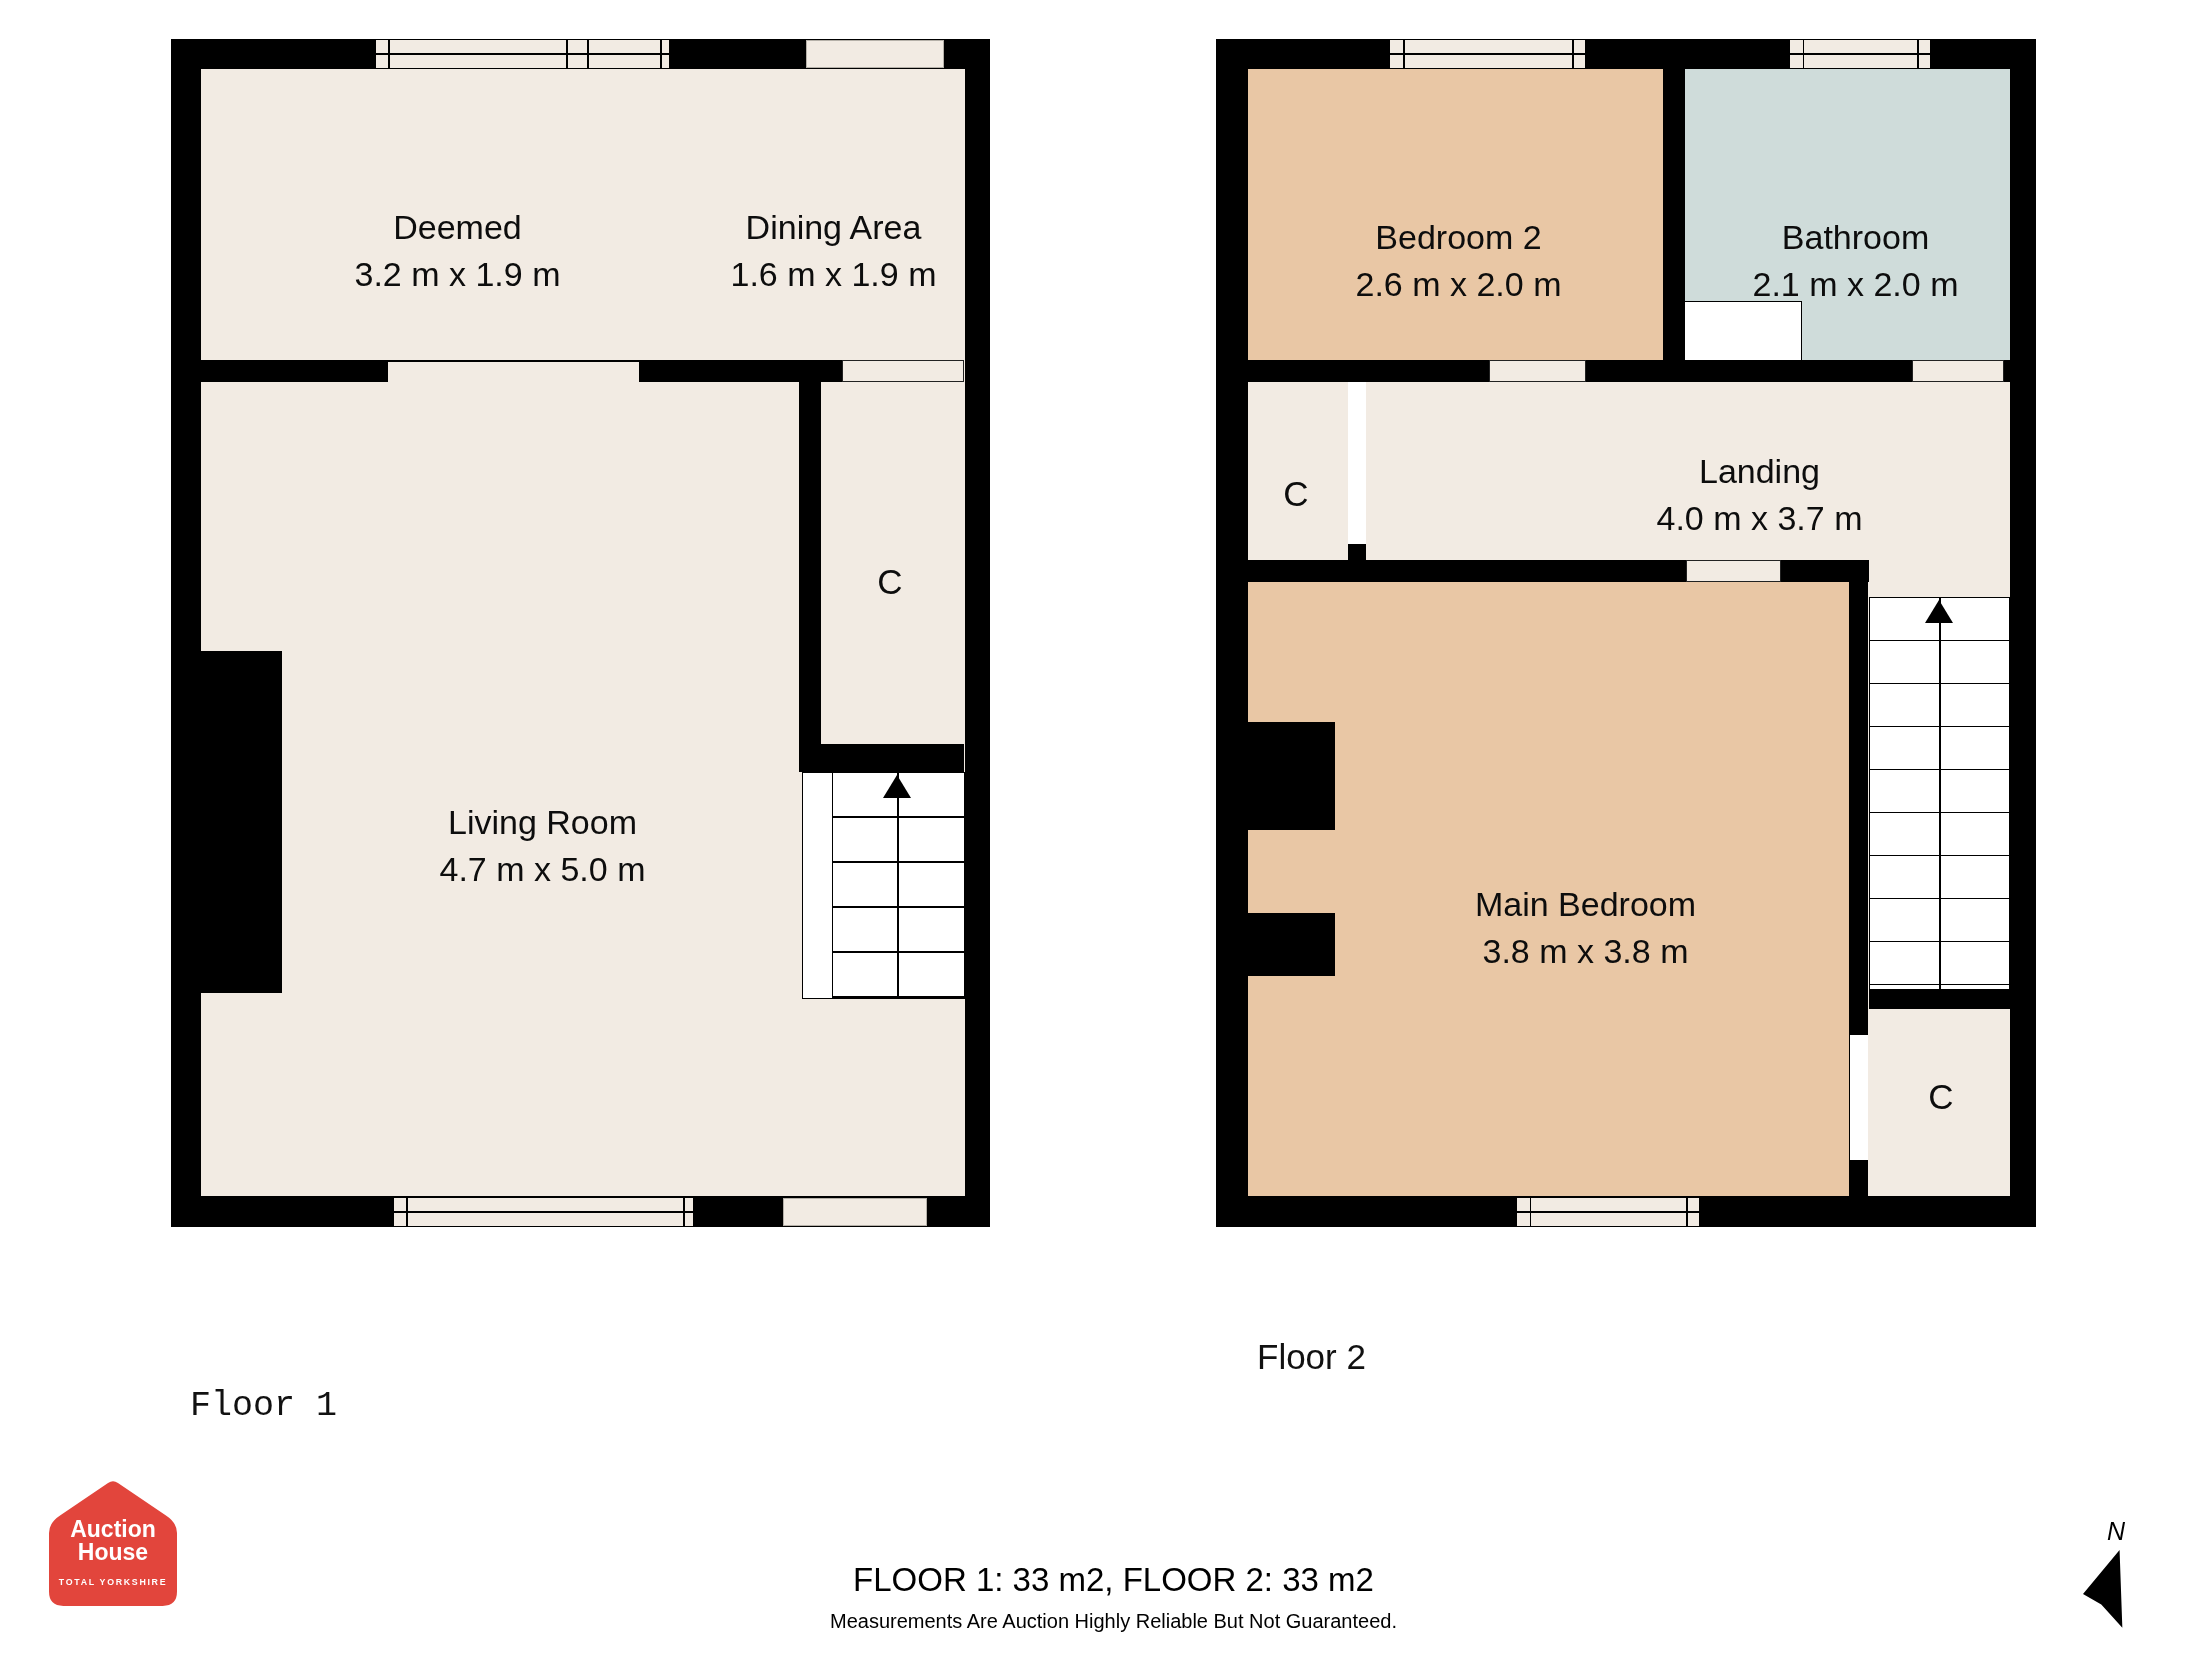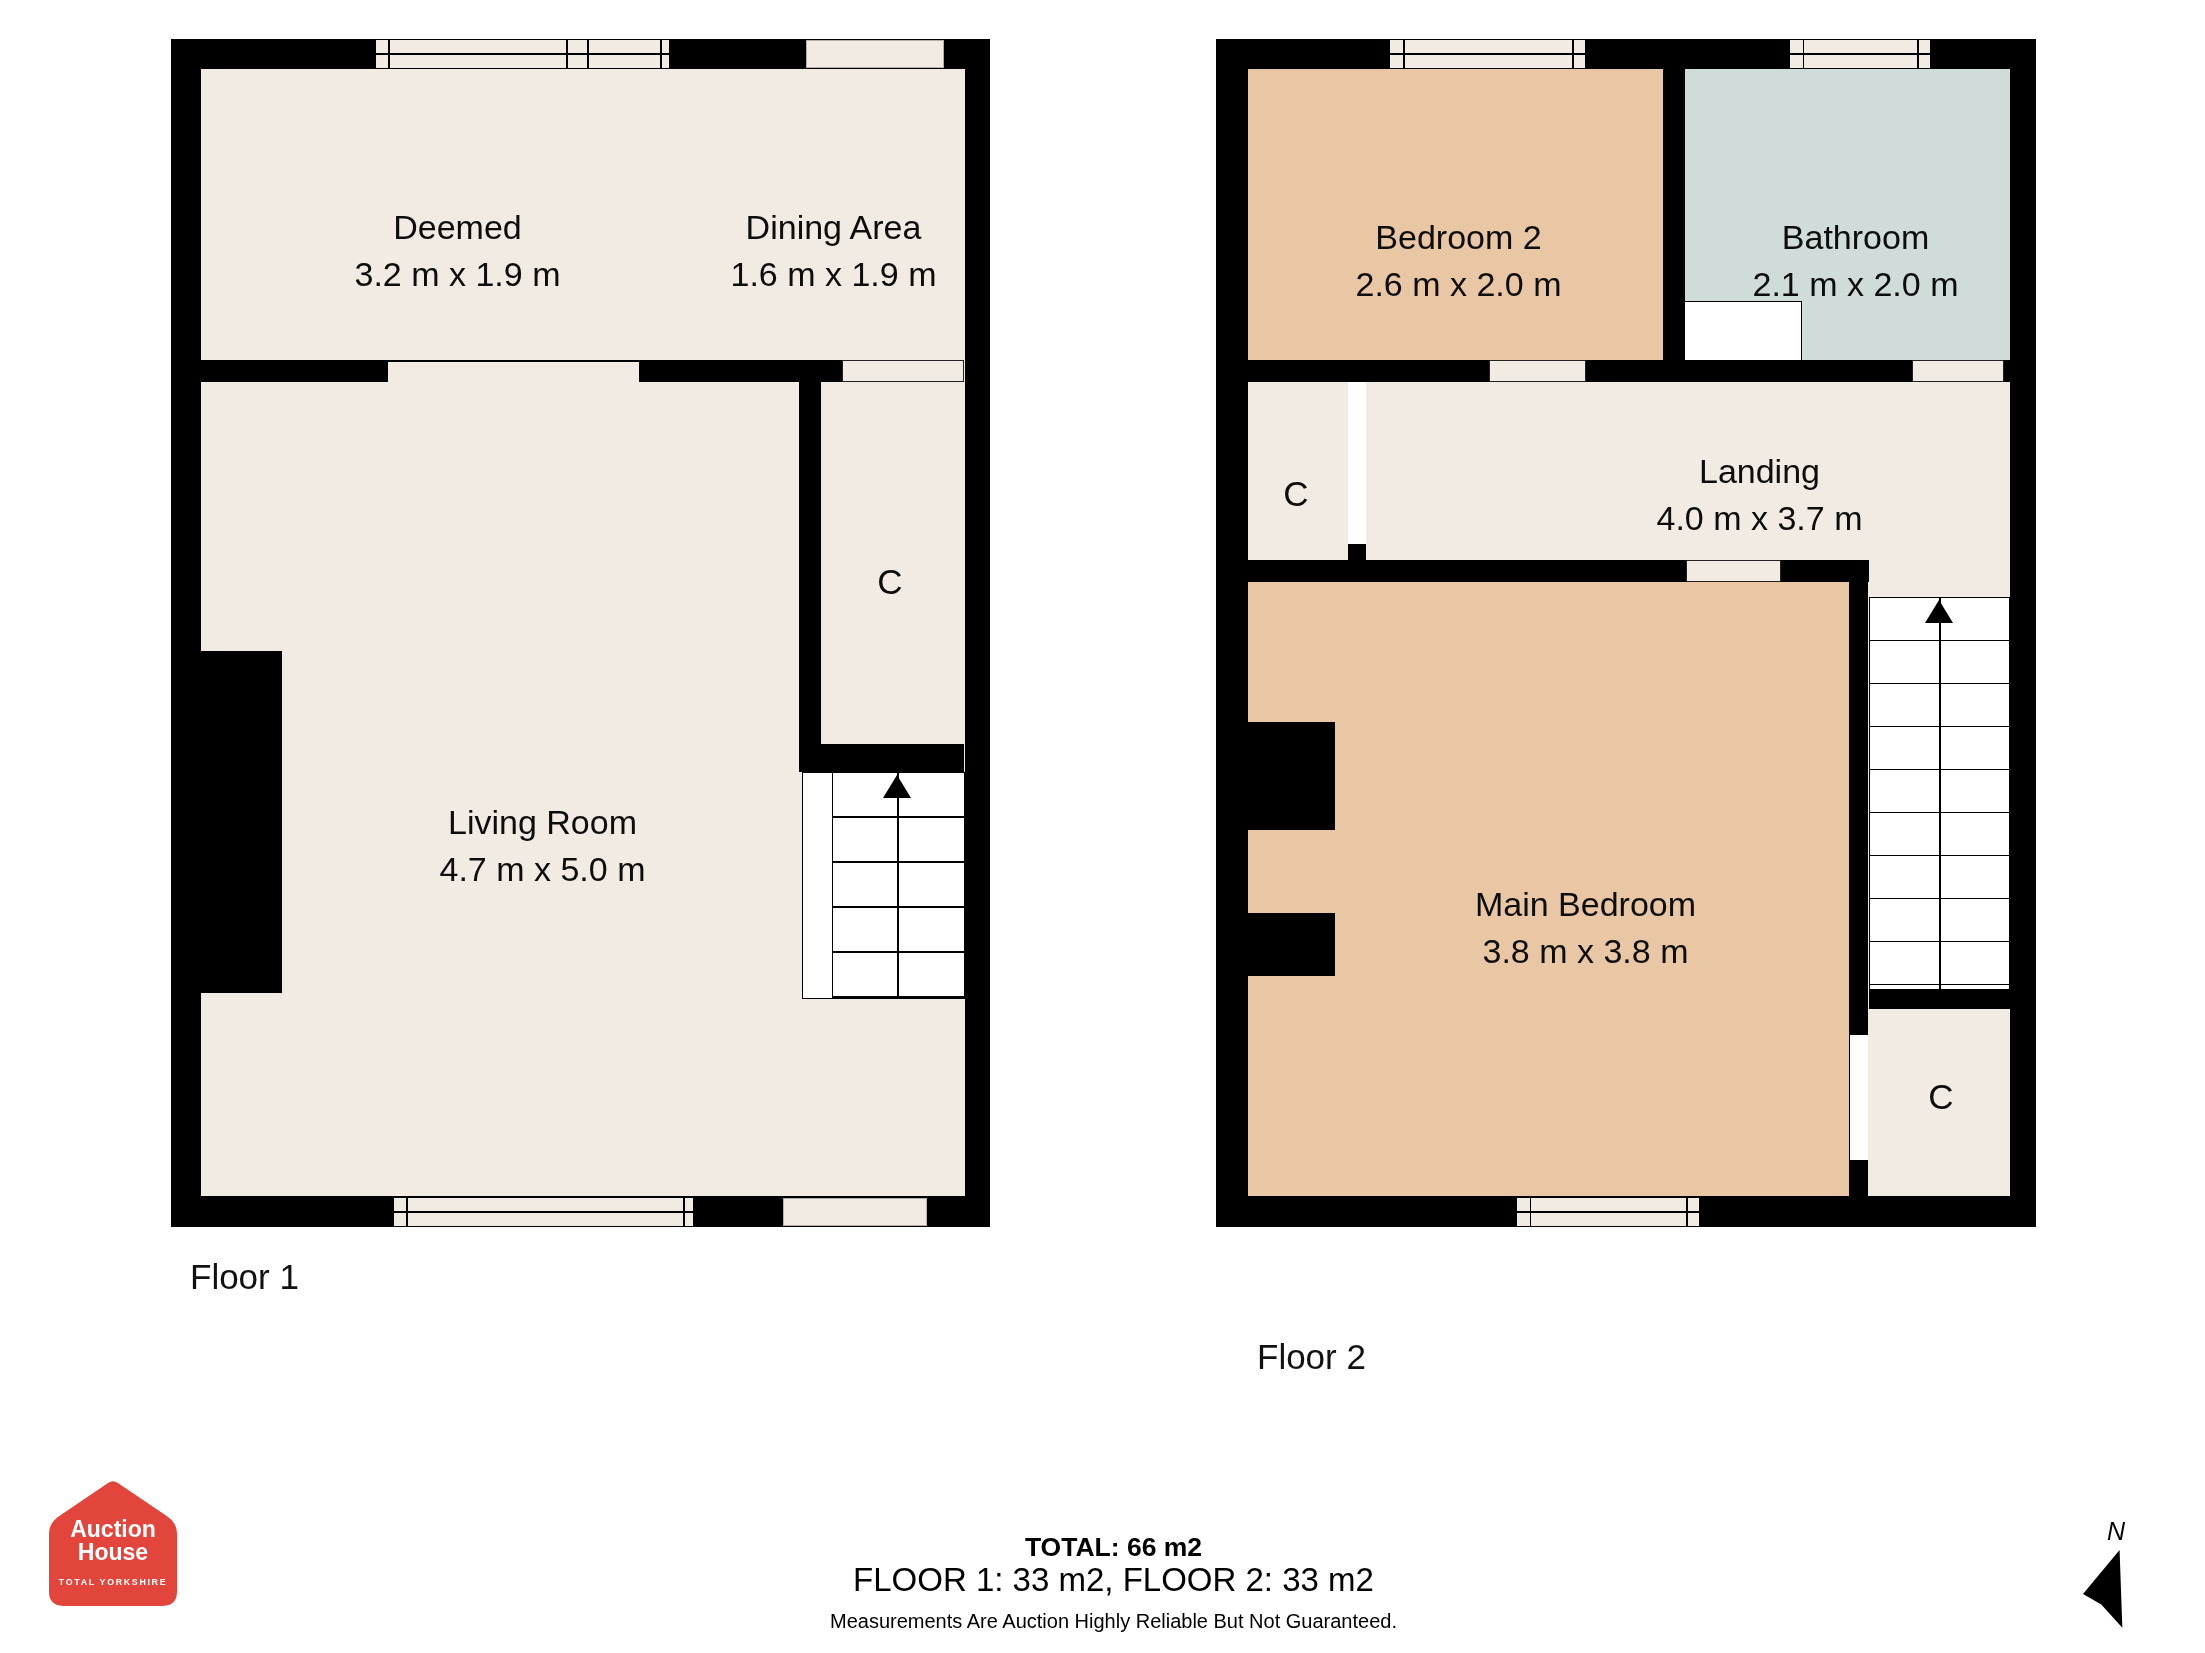--- a/index.html
+++ b/index.html
@@ -157,24 +157,23 @@
       <div class="wdiv" style="left:12.7px;"></div>
       <div class="wdiv" style="left:127px;"></div>
     </div>
     <div class="window" style="left:300px;top:1158px;width:184px;height:30px;">
       <div class="wmid"></div>
       <div class="wdiv" style="left:12.7px;"></div>
       <div class="wdiv" style="left:169px;"></div>
     </div>
   </div>
 
-  <div class="floor-caption" style="left:190px;top:1257px;">Floor 1</div>
+  <div class="floor-caption" style="left:190px;top:1386px;font-family:Liberation Mono, monospace;">Floor 1</div>
   <div class="floor-caption" style="left:1257px;top:1337px;">Floor 2</div>
 
-  <div class="footer-line" style="top:1532px;font-size:26.5px;font-weight:bold;">TOTAL: 66 m2</div>
   <div class="footer-line" style="top:1561px;font-size:33px;">FLOOR 1: 33 m2, FLOOR 2: 33 m2</div>
   <div class="footer-line" style="top:1610px;font-size:20px;">Measurements Are Auction Highly Reliable But Not Guaranteed.</div>
 
   <div class="logo" style="left:49px;top:1479px;width:128px;height:127px;">
     <svg width="128" height="127" viewBox="0 0 232 230">
       <path d="M107 7 Q116 1 125 7 L212 66 Q232 79 232 98 L232 204 Q232 230 206 230 L26 230 Q0 230 0 204 L0 98 Q0 79 20 66 Z" fill="var(--logo_red)"></path>
     </svg>
     <div class="logo-text" style="top:39px;font-size:23px;line-height:23px;">Auction</div>
     <div class="logo-text" style="top:62px;font-size:23px;line-height:23px;">House</div>
     <div class="logo-text" style="top:98px;font-size:8.8px;letter-spacing:1.7px;">TOTAL YORKSHIRE</div>

